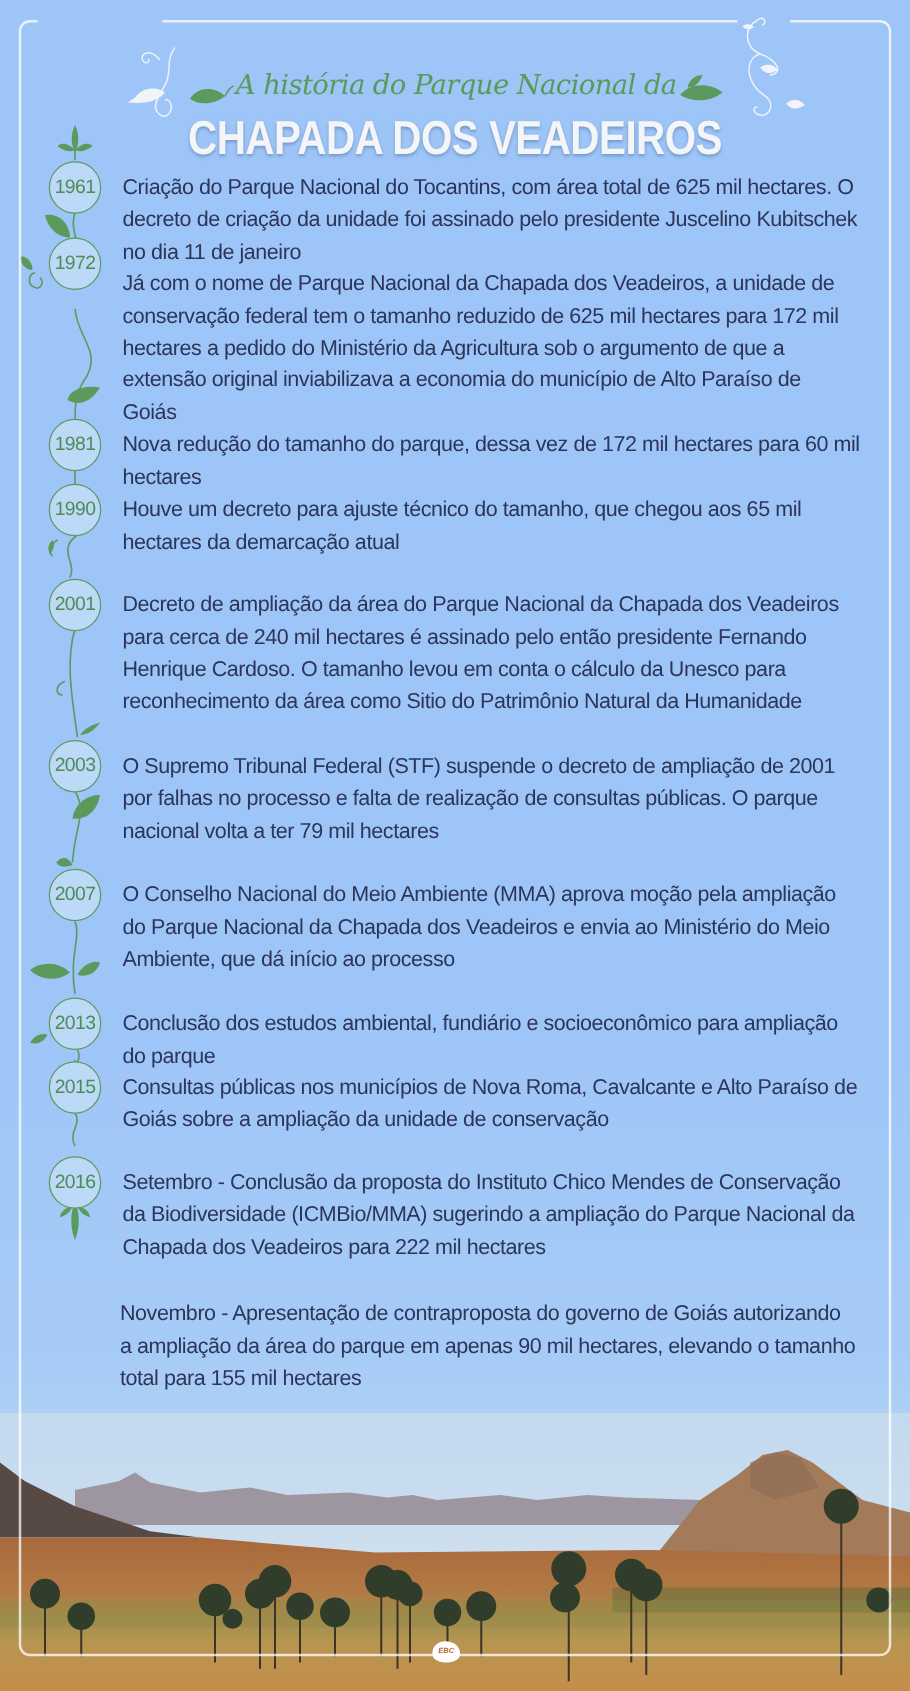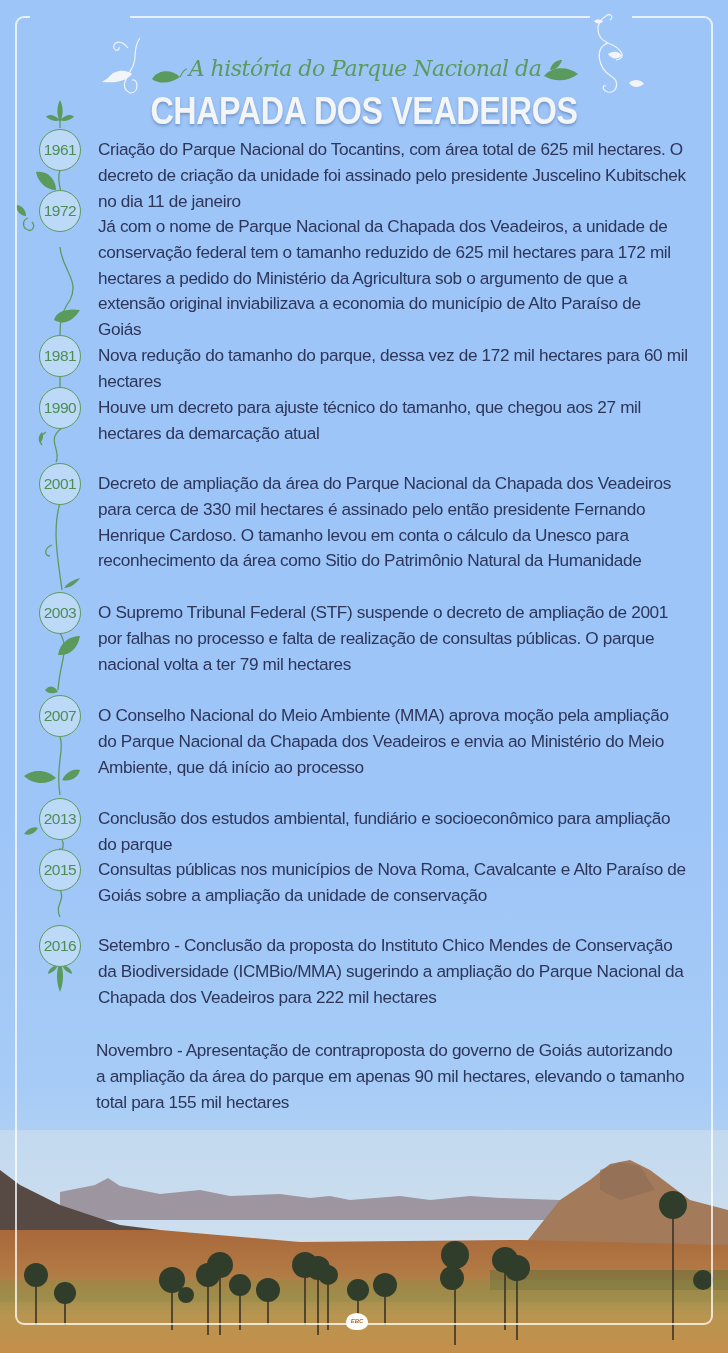--- a/index.html
+++ b/index.html
@@ -202,24 +202,24 @@
   <div class="year" style="top:129px">1961</div>
   <div class="entry" style="top:137px">Criação do Parque Nacional do Tocantins, com área total de 625 mil hectares. O decreto de criação da unidade foi assinado pelo presidente Juscelino Kubitschek no dia 11 de janeiro</div>
 
   <div class="year" style="top:190px">1972</div>
   <div class="entry" style="top:214px">Já com o nome de Parque Nacional da Chapada dos Veadeiros, a unidade de conservação federal tem o tamanho reduzido de 625 mil hectares para 172 mil hectares a pedido do Ministério da Agricultura sob o argumento de que a extensão original inviabilizava a economia do município de Alto Paraíso de Goiás</div>
 
   <div class="year" style="top:335px">1981</div>
   <div class="entry" style="top:343px">Nova redução do tamanho do parque, dessa vez de 172 mil hectares para 60 mil hectares</div>
 
   <div class="year" style="top:387px">1990</div>
-  <div class="entry" style="top:395px">Houve um decreto para ajuste técnico do tamanho, que chegou aos 27 mil hectares da demarcação atual</div>
+  <div class="entry" style="top:395px">Houve um decreto para ajuste técnico do tamanho, que chegou aos 65 mil hectares da demarcação atual</div>
 
   <div class="year" style="top:463px">2001</div>
-  <div class="entry" style="top:471px">Decreto de ampliação da área do Parque Nacional da Chapada dos Veadeiros para cerca de 330 mil hectares é assinado pelo então presidente Fernando Henrique Cardoso. O tamanho levou em conta o cálculo da Unesco para reconhecimento da área como Sitio do Patrimônio Natural da Humanidade</div>
+  <div class="entry" style="top:471px">Decreto de ampliação da área do Parque Nacional da Chapada dos Veadeiros para cerca de 240 mil hectares é assinado pelo então presidente Fernando Henrique Cardoso. O tamanho levou em conta o cálculo da Unesco para reconhecimento da área como Sitio do Patrimônio Natural da Humanidade</div>
 
   <div class="year" style="top:592px">2003</div>
   <div class="entry" style="top:600px">O Supremo Tribunal Federal (STF) suspende o decreto de ampliação de 2001 por falhas no processo e falta de realização de consultas públicas. O parque nacional volta a ter 79 mil hectares</div>
 
   <div class="year" style="top:695px">2007</div>
   <div class="entry" style="top:703px">O Conselho Nacional do Meio Ambiente (MMA) aprova moção pela ampliação do Parque Nacional da Chapada dos Veadeiros e envia ao Ministério do Meio Ambiente, que dá início ao processo</div>
 
   <div class="year" style="top:798px">2013</div>
   <div class="entry" style="top:806px">Conclusão dos estudos ambiental, fundiário e socioeconômico para ampliação do parque</div>
 

